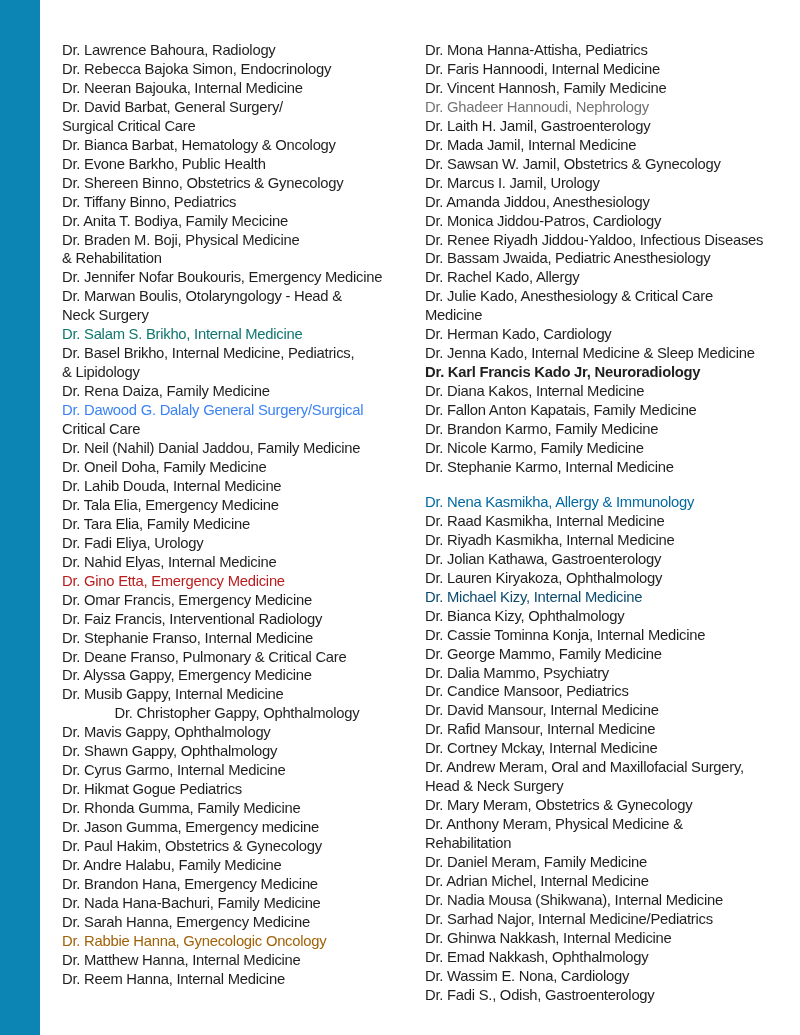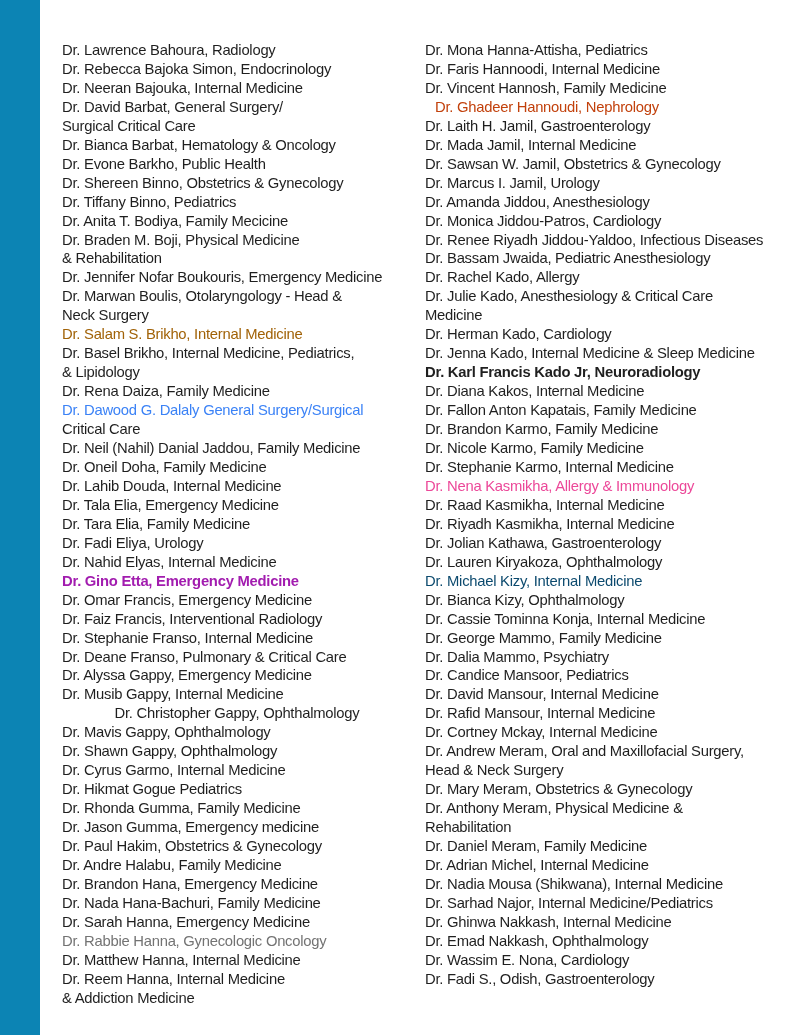--- a/index.html
+++ b/index.html
@@ -50,83 +50,82 @@
       <div class="line" style="color: rgb(31, 31, 31);">Dr. Bianca Barbat, Hematology &amp; Oncology</div>
       <div class="line" style="color: rgb(31, 31, 31);">Dr. Evone Barkho, Public Health</div>
       <div class="line" style="color: rgb(31, 31, 31);">Dr. Shereen Binno, Obstetrics &amp; Gynecology</div>
       <div class="line" style="color: rgb(31, 31, 31);">Dr. Tiffany Binno, Pediatrics</div>
       <div class="line" style="color: rgb(31, 31, 31);">Dr. Anita T. Bodiya, Family Mecicine</div>
       <div class="line" style="color: rgb(31, 31, 31);">Dr. Braden M. Boji, Physical Medicine</div>
       <div class="line" style="color: rgb(31, 31, 31);">&amp; Rehabilitation</div>
       <div class="line" style="color: rgb(31, 31, 31);">Dr. Jennifer Nofar Boukouris, Emergency Medicine</div>
       <div class="line" style="color: rgb(31, 31, 31);">Dr. Marwan Boulis, Otolaryngology - Head &amp;</div>
       <div class="line" style="color: rgb(31, 31, 31);">Neck Surgery</div>
-      <div class="line" style="color: #a16207;">Dr. Salam S. Brikho, Internal Medicine</div>
+      <div class="line" style="color: #0f766e;">Dr. Salam S. Brikho, Internal Medicine</div>
       <div class="line" style="color: rgb(31, 31, 31);">Dr. Basel Brikho, Internal Medicine, Pediatrics,</div>
       <div class="line" style="color: rgb(31, 31, 31);">&amp; Lipidology</div>
       <div class="line" style="color: rgb(31, 31, 31);">Dr. Rena Daiza, Family Medicine</div>
       <div class="line" style="color: #3b82f6;">Dr. Dawood G. Dalaly General Surgery/Surgical</div>
       <div class="line" style="color: rgb(31, 31, 31);">Critical Care</div>
       <div class="line" style="color: rgb(31, 31, 31);">Dr. Neil (Nahil) Danial Jaddou, Family Medicine</div>
       <div class="line" style="color: rgb(31, 31, 31);">Dr. Oneil Doha, Family Medicine</div>
       <div class="line" style="color: rgb(31, 31, 31);">Dr. Lahib Douda, Internal Medicine</div>
       <div class="line" style="color: rgb(31, 31, 31);">Dr. Tala Elia, Emergency Medicine</div>
       <div class="line" style="color: rgb(31, 31, 31);">Dr. Tara Elia, Family Medicine</div>
       <div class="line" style="color: rgb(31, 31, 31);">Dr. Fadi Eliya, Urology</div>
       <div class="line" style="color: rgb(31, 31, 31);">Dr. Nahid Elyas, Internal Medicine</div>
-      <div class="line" style="color: #a21caf; font-weight: bold;">Dr. Gino Etta, Emergency Medicine</div>
+      <div class="line" style="color: #b91c1c;">Dr. Gino Etta, Emergency Medicine</div>
       <div class="line" style="color: rgb(31, 31, 31);">Dr. Omar Francis, Emergency Medicine</div>
       <div class="line" style="color: rgb(31, 31, 31);">Dr. Faiz Francis, Interventional Radiology</div>
       <div class="line" style="color: rgb(31, 31, 31);">Dr. Stephanie Franso, Internal Medicine</div>
       <div class="line" style="color: rgb(31, 31, 31);">Dr. Deane Franso, Pulmonary &amp; Critical Care</div>
       <div class="line" style="color: rgb(31, 31, 31);">Dr. Alyssa Gappy, Emergency Medicine</div>
       <div class="line" style="color: rgb(31, 31, 31);">Dr. Musib Gappy, Internal Medicine</div>
       <div class="line" style="color: rgb(31, 31, 31); text-align: center;">Dr. Christopher Gappy, Ophthalmology</div>
       <div class="line" style="color: rgb(31, 31, 31);">Dr. Mavis Gappy, Ophthalmology</div>
       <div class="line" style="color: rgb(31, 31, 31);">Dr. Shawn Gappy, Ophthalmology</div>
       <div class="line" style="color: rgb(31, 31, 31);">Dr. Cyrus Garmo, Internal Medicine</div>
       <div class="line" style="color: rgb(31, 31, 31);">Dr. Hikmat Gogue Pediatrics</div>
       <div class="line" style="color: rgb(31, 31, 31);">Dr. Rhonda Gumma, Family Medicine</div>
       <div class="line" style="color: rgb(31, 31, 31);">Dr. Jason Gumma, Emergency medicine</div>
       <div class="line" style="color: rgb(31, 31, 31);">Dr. Paul Hakim, Obstetrics &amp; Gynecology</div>
       <div class="line" style="color: rgb(31, 31, 31);">Dr. Andre Halabu, Family Medicine</div>
       <div class="line" style="color: rgb(31, 31, 31);">Dr. Brandon Hana, Emergency Medicine</div>
       <div class="line" style="color: rgb(31, 31, 31);">Dr. Nada Hana-Bachuri, Family Medicine</div>
       <div class="line" style="color: rgb(31, 31, 31);">Dr. Sarah Hanna, Emergency Medicine</div>
-      <div class="line" style="color: #737373;">Dr. Rabbie Hanna, Gynecologic Oncology</div>
+      <div class="line" style="color: #a16207;">Dr. Rabbie Hanna, Gynecologic Oncology</div>
       <div class="line" style="color: rgb(31, 31, 31);">Dr. Matthew Hanna, Internal Medicine</div>
       <div class="line" style="color: rgb(31, 31, 31);">Dr. Reem Hanna, Internal Medicine</div>
-      <div class="line" style="color: rgb(31, 31, 31);">&amp; Addiction Medicine</div>
     </div>
 
   <div class="col col-right">
       <div class="line" style="color: rgb(31, 31, 31);">Dr. Mona Hanna-Attisha, Pediatrics</div>
       <div class="line" style="color: rgb(31, 31, 31);">Dr. Faris Hannoodi, Internal Medicine</div>
       <div class="line" style="color: rgb(31, 31, 31);">Dr. Vincent Hannosh, Family Medicine</div>
-      <div class="line" style="color: #c2410c; margin-left: 10px;">Dr. Ghadeer Hannoudi, Nephrology</div>
+      <div class="line" style="color: #737373;">Dr. Ghadeer Hannoudi, Nephrology</div>
       <div class="line" style="color: rgb(31, 31, 31);">Dr. Laith H. Jamil, Gastroenterology</div>
       <div class="line" style="color: rgb(31, 31, 31);">Dr. Mada Jamil, Internal Medicine</div>
       <div class="line" style="color: rgb(31, 31, 31);">Dr. Sawsan W. Jamil, Obstetrics &amp; Gynecology</div>
       <div class="line" style="color: rgb(31, 31, 31);">Dr. Marcus I. Jamil, Urology</div>
       <div class="line" style="color: rgb(31, 31, 31);">Dr. Amanda Jiddou, Anesthesiology</div>
       <div class="line" style="color: rgb(31, 31, 31);">Dr. Monica Jiddou-Patros, Cardiology</div>
       <div class="line" style="color: rgb(31, 31, 31);">Dr. Renee Riyadh Jiddou-Yaldoo, Infectious Diseases</div>
       <div class="line" style="color: rgb(31, 31, 31);">Dr. Bassam Jwaida, Pediatric Anesthesiology</div>
       <div class="line" style="color: rgb(31, 31, 31);">Dr. Rachel Kado, Allergy</div>
       <div class="line" style="color: rgb(31, 31, 31);">Dr. Julie Kado, Anesthesiology &amp; Critical Care</div>
       <div class="line" style="color: rgb(31, 31, 31);">Medicine</div>
       <div class="line" style="color: rgb(31, 31, 31);">Dr. Herman Kado, Cardiology</div>
       <div class="line" style="color: rgb(31, 31, 31);">Dr. Jenna Kado, Internal Medicine &amp; Sleep Medicine</div>
       <div class="line" style="color: rgb(31, 31, 31); font-weight: bold;">Dr. Karl Francis Kado Jr, Neuroradiology</div>
       <div class="line" style="color: rgb(31, 31, 31);">Dr. Diana Kakos, Internal Medicine</div>
       <div class="line" style="color: rgb(31, 31, 31);">Dr. Fallon Anton Kapatais, Family Medicine</div>
       <div class="line" style="color: rgb(31, 31, 31);">Dr. Brandon Karmo, Family Medicine</div>
       <div class="line" style="color: rgb(31, 31, 31);">Dr. Nicole Karmo, Family Medicine</div>
       <div class="line" style="color: rgb(31, 31, 31);">Dr. Stephanie Karmo, Internal Medicine</div>
-      <div class="line" style="color: #ec4899;">Dr. Nena Kasmikha, Allergy &amp; Immunology</div>
+      <div class="line" style="color: #0369a1; margin-top: 16px;">Dr. Nena Kasmikha, Allergy &amp; Immunology</div>
       <div class="line" style="color: rgb(31, 31, 31);">Dr. Raad Kasmikha, Internal Medicine</div>
       <div class="line" style="color: rgb(31, 31, 31);">Dr. Riyadh Kasmikha, Internal Medicine</div>
       <div class="line" style="color: rgb(31, 31, 31);">Dr. Jolian Kathawa, Gastroenterology</div>
       <div class="line" style="color: rgb(31, 31, 31);">Dr. Lauren Kiryakoza, Ophthalmology</div>
       <div class="line" style="color: #0c4a6e;">Dr. Michael Kizy, Internal Medicine</div>
       <div class="line" style="color: rgb(31, 31, 31);">Dr. Bianca Kizy, Ophthalmology</div>
       <div class="line" style="color: rgb(31, 31, 31);">Dr. Cassie Tominna Konja, Internal Medicine</div>
       <div class="line" style="color: rgb(31, 31, 31);">Dr. George Mammo, Family Medicine</div>
       <div class="line" style="color: rgb(31, 31, 31);">Dr. Dalia Mammo, Psychiatry</div>
       <div class="line" style="color: rgb(31, 31, 31);">Dr. Candice Mansoor, Pediatrics</div>

